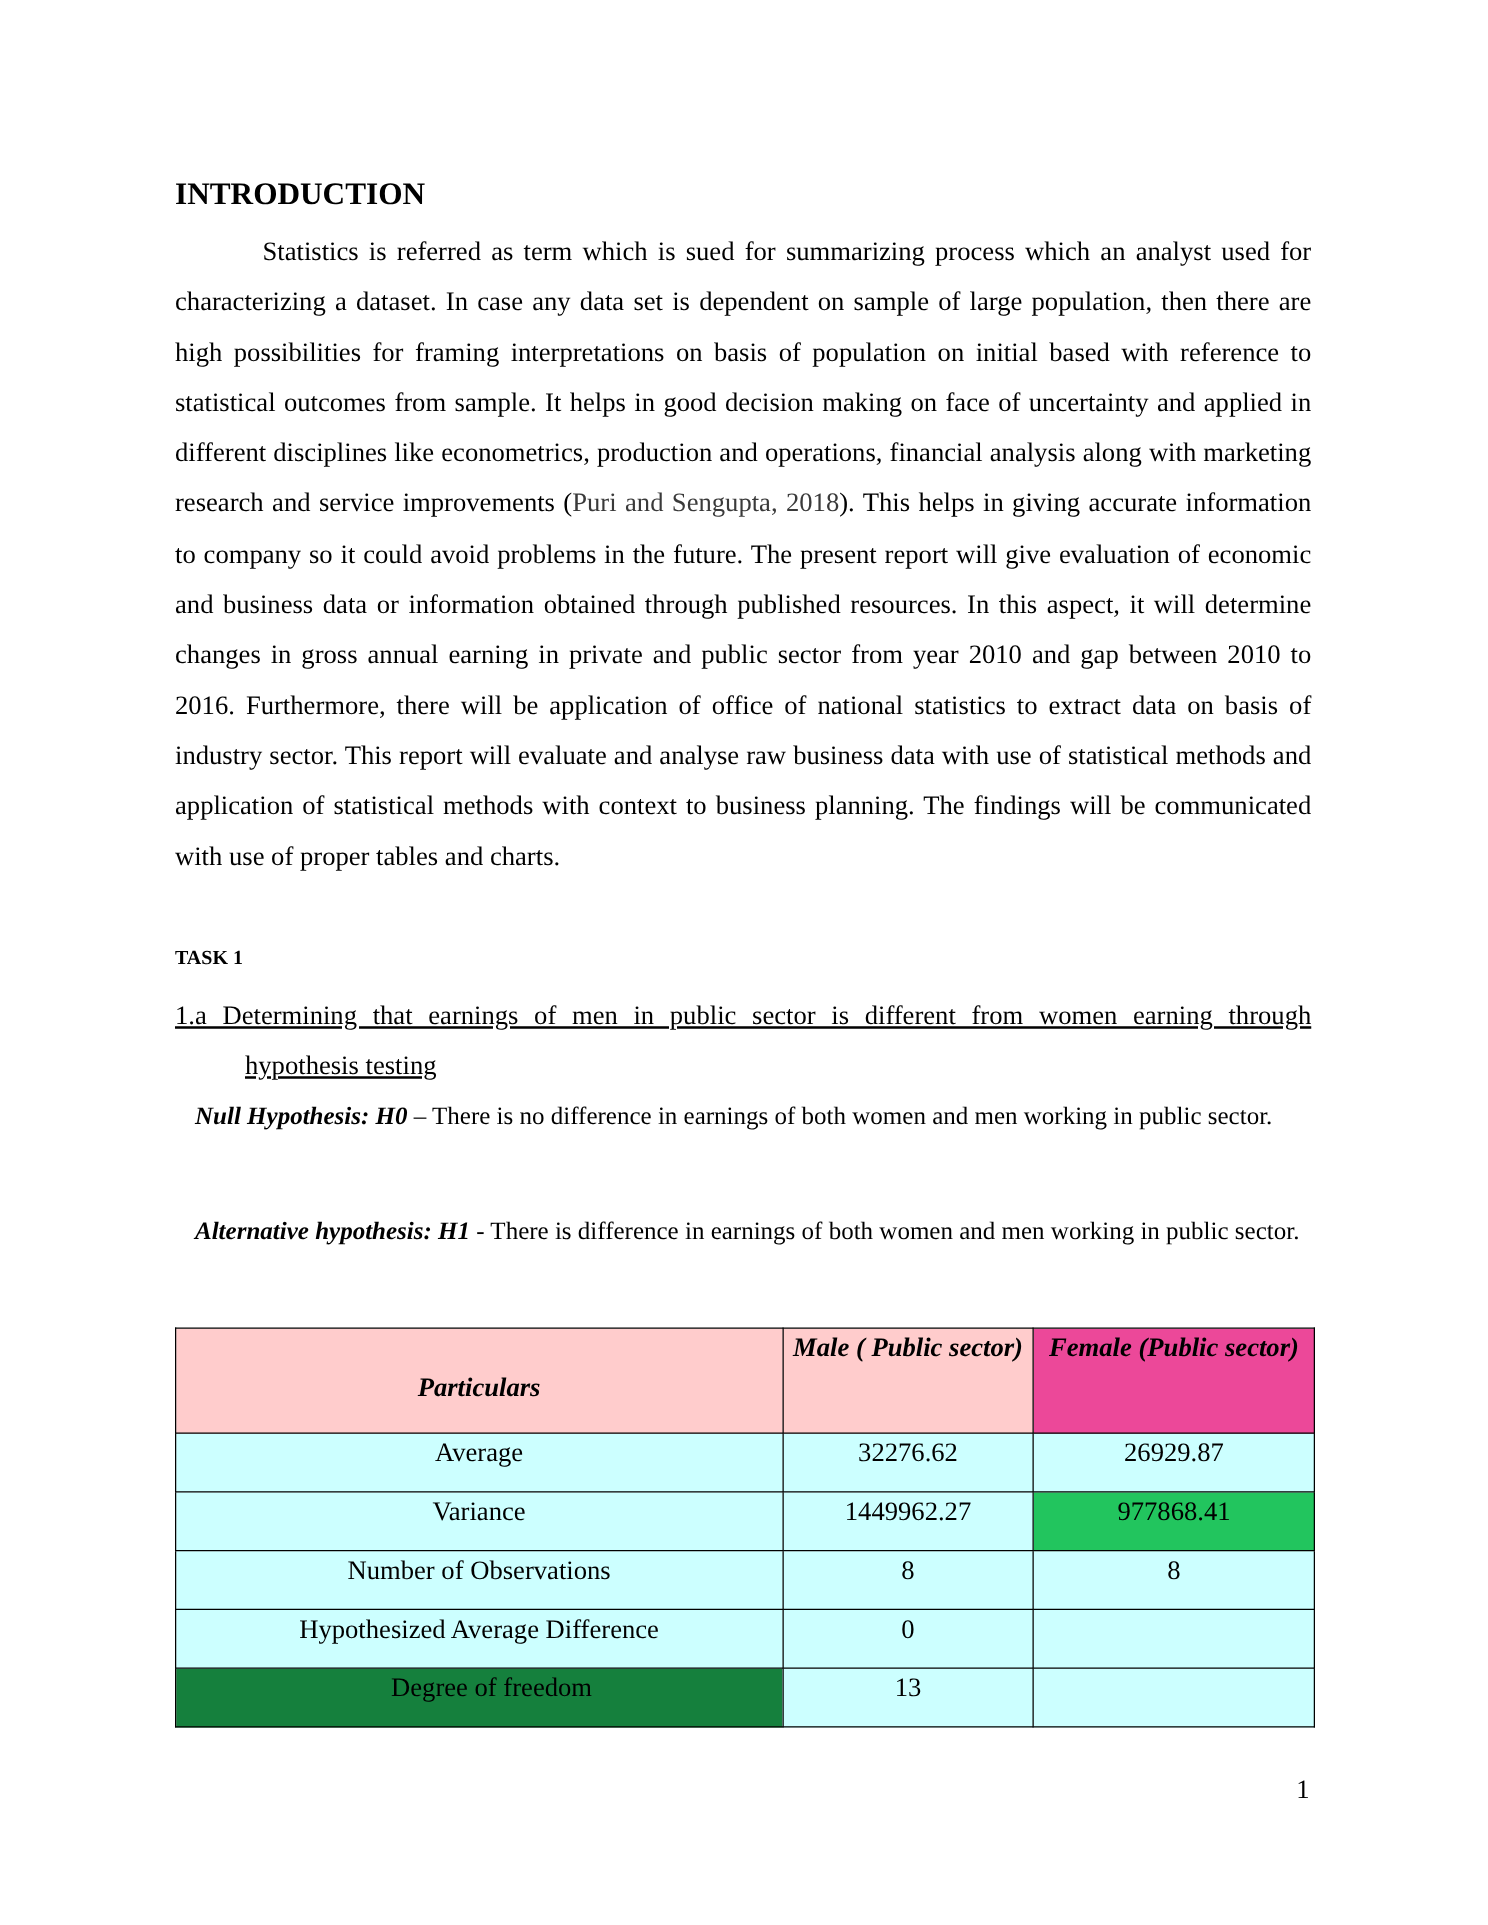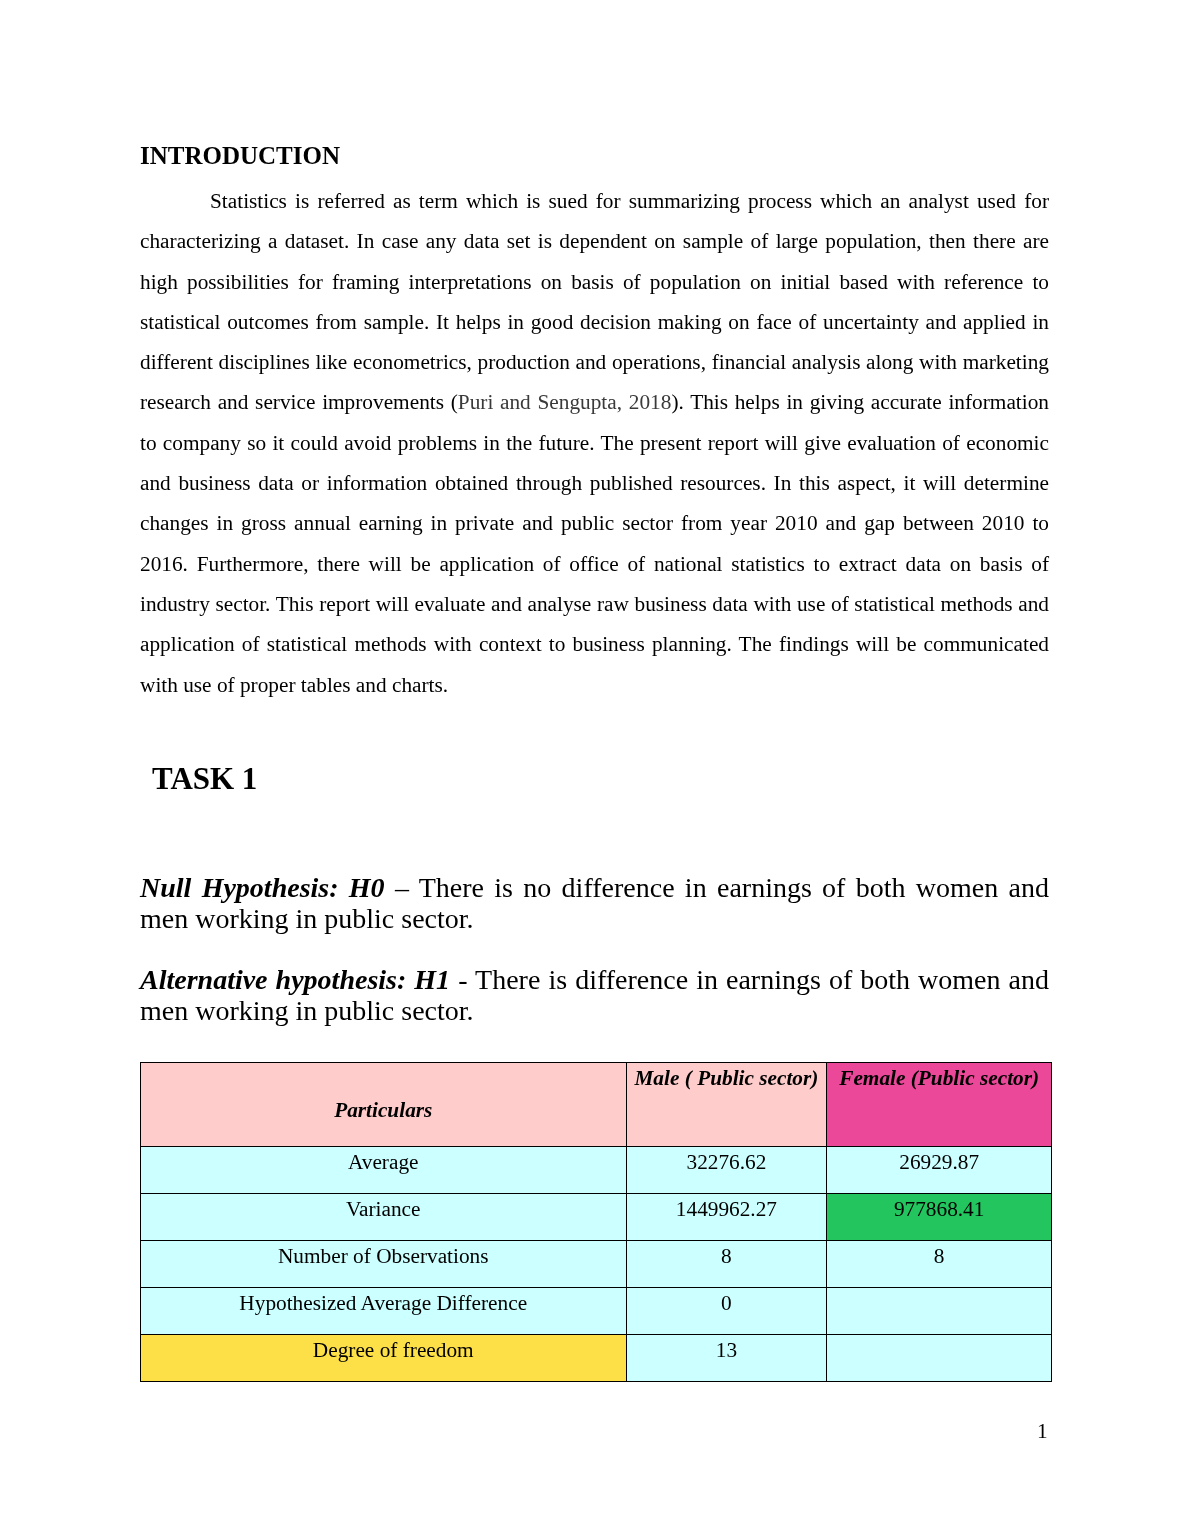--- a/index.html
+++ b/index.html
@@ -3,27 +3,27 @@
   <meta charset="utf-8">
   <style>
     html, body { margin: 0; padding: 0; background: #ffffff; }
     body { width: 1190px; height: 1540px; position: relative; overflow: hidden;
       font-family: "Liberation Serif", serif; color: #000; }
     .page { position: absolute; left: 0; top: 0; width: 1190px; height: 1300px; text-decoration: underline; }
     .h1 { position: absolute; left: 140px; top: 140px; font-size: 25px; font-weight: bold; margin: 0; line-height: 32px; }
     .intro { position: absolute; left: 140px; top: 181px; width: 909px; font-size: 21.3px; line-height: 40.3px;
       text-align: justify; margin: 0; text-indent: 70px; }
     .cite { color: #3a3a3a; }
-    .h2 { position: absolute; left: 140px; top: 751px; font-size: 31px; font-weight: bold; margin: 12px; line-height: 32px; }
+    .h2 { position: absolute; left: 140px; top: 751px; font-size: 16px; font-weight: bold; margin: 0; line-height: 32px; }
     .subhead { position: absolute; left: 140px; top: 792px; width: 909px; font-size: 21.3px; line-height: 40px;
       text-align: justify; text-align-last: left; margin: 0; }
     .subhead .l1 { display: block; text-decoration: underline; text-align: justify; text-align-last: justify; }
     .subhead .l2 { display: block; padding-left: 56px; }
     .subhead .l2 span { text-decoration: underline; }
-    .hyp { position: absolute; left: 140px; width: 909px; font-size: 28px; line-height: 31px; text-align: justify; margin: 0; }
+    .hyp { position: absolute; left: 156px; width: 909px; font-size: 20px; line-height: 42px; text-align: justify; margin: 0; }
     .hyp0 { top: 872px; }
     .hyp1 { top: 964px; }
     .hyp b { font-style: italic; }
     table.stats { position: absolute; left: 140px; top: 1062px; width: 912px; border-collapse: collapse;
       font-size: 21.3px; }
     table.stats td, table.stats th { border: 1.5px solid #000; text-align: center; vertical-align: top; padding: 0 4px; }
     table.stats th { background: #ffcccc; font-style: italic; font-weight: bold; line-height: 26px; height: 73px; padding-top: 2px; }
     table.stats th.first { vertical-align: middle; padding-top: 10px; }
     table.stats td { background: #ccffff; height: 46px; line-height: 30px; padding-top: 0; }
     .c1 { width: 489px; } .c2 { width: 195px; } .c3 { width: 220px; }
@@ -33,20 +33,24 @@
 <body>
 
 <div class="page">
 
   <h1 class="h1">INTRODUCTION</h1>
 
   <p class="intro"><span>Statistics is referred as term which is sued for summarizing process which an analyst used for characterizing a dataset. In case any data set is dependent on sample of large population, then there are high possibilities for framing interpretations on basis of population on initial based with reference to statistical outcomes from sample. It helps in good decision making on face of uncertainty and applied in different disciplines like econometrics, production and operations, financial analysis along with marketing research and service improvements (</span><span class="cite">Puri and Sengupta, 2018</span><span>). This helps in giving accurate information to company so it could avoid problems in the future. The present report will give evaluation of economic and business data or information obtained through published resources. In this aspect, it will determine changes in gross annual earning in private and public sector from year 2010 and gap between 2010 to 2016. Furthermore, there will be application of office of national statistics to extract data on basis of industry sector. This report will evaluate and analyse raw business data with use of statistical methods and application of statistical methods with context to business planning. The findings will be communicated with use of proper tables and charts.</span></p>
 
   <h2 class="h2">TASK 1</h2>
 
+  <p class="subhead">
+    <span class="l1">1.a Determining that earnings of men in public sector is different from women earning through</span>
+    <span class="l2"><span>hypothesis testing</span></span>
+  </p>
 
   <p class="hyp hyp0"><b>Null Hypothesis: H0</b><span> – There is no difference in earnings of both women and men working in public sector.</span></p>
 
   <p class="hyp hyp1"><b>Alternative hypothesis: H1</b><span> - There is difference in earnings of both women and men working in public sector.</span></p>
 
   <table class="stats">
     <thead>
       <tr>
         <th class="c1 first" style="background: rgb(255, 204, 204);">Particulars</th>
         <th class="c2" style="background: rgb(255, 204, 204);">Male ( Public sector)</th>
@@ -68,21 +72,21 @@
         <td style="background: rgb(204, 255, 255);">Number of Observations</td>
         <td style="background: rgb(204, 255, 255);">8</td>
         <td style="background: rgb(204, 255, 255);">8</td>
       </tr>
       <tr>
         <td style="background: rgb(204, 255, 255);">Hypothesized Average Difference</td>
         <td style="background: rgb(204, 255, 255);">0</td>
         <td style="background: rgb(204, 255, 255);"></td>
       </tr>
       <tr>
-        <td style="background: #fde047; padding-left: 24px;">Degree of freedom</td>
+        <td style="background: #15803d; padding-left: 24px;">Degree of freedom</td>
         <td style="background: rgb(204, 255, 255);">13</td>
         <td style="background: rgb(204, 255, 255);"></td>
       </tr>
     </tbody>
   </table>
 
   <div class="pagenum">1</div>
 </div>
 
 </body></html>

